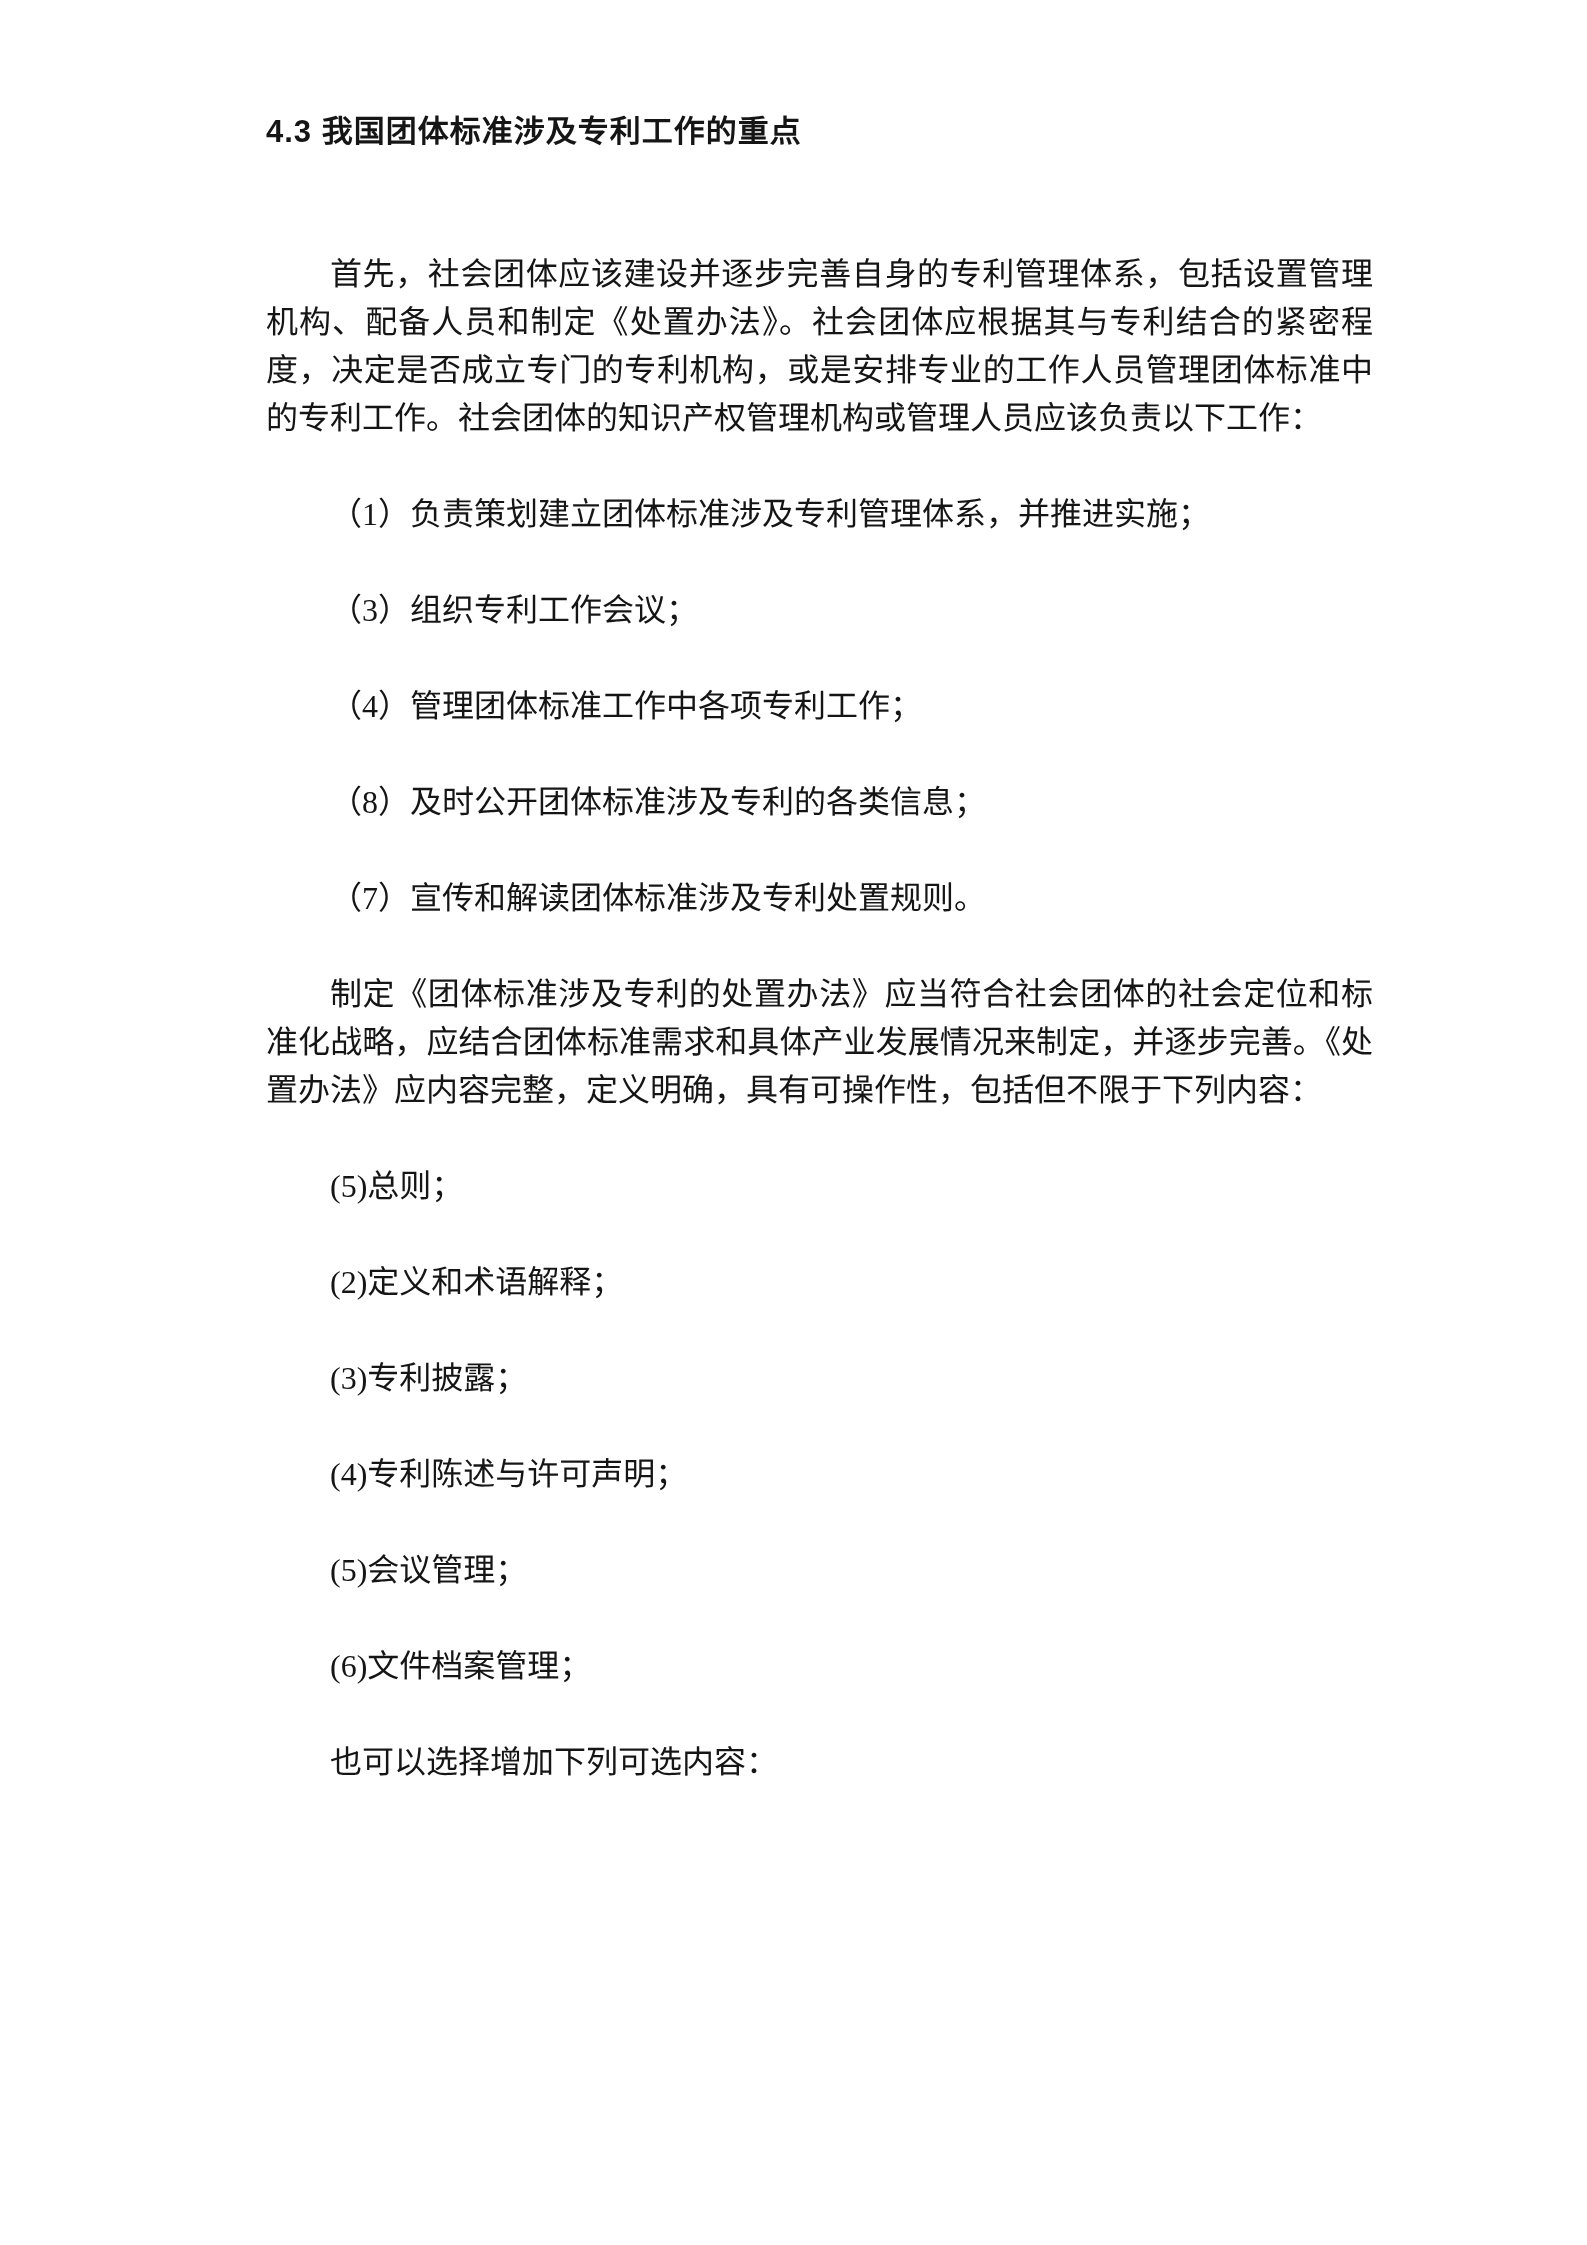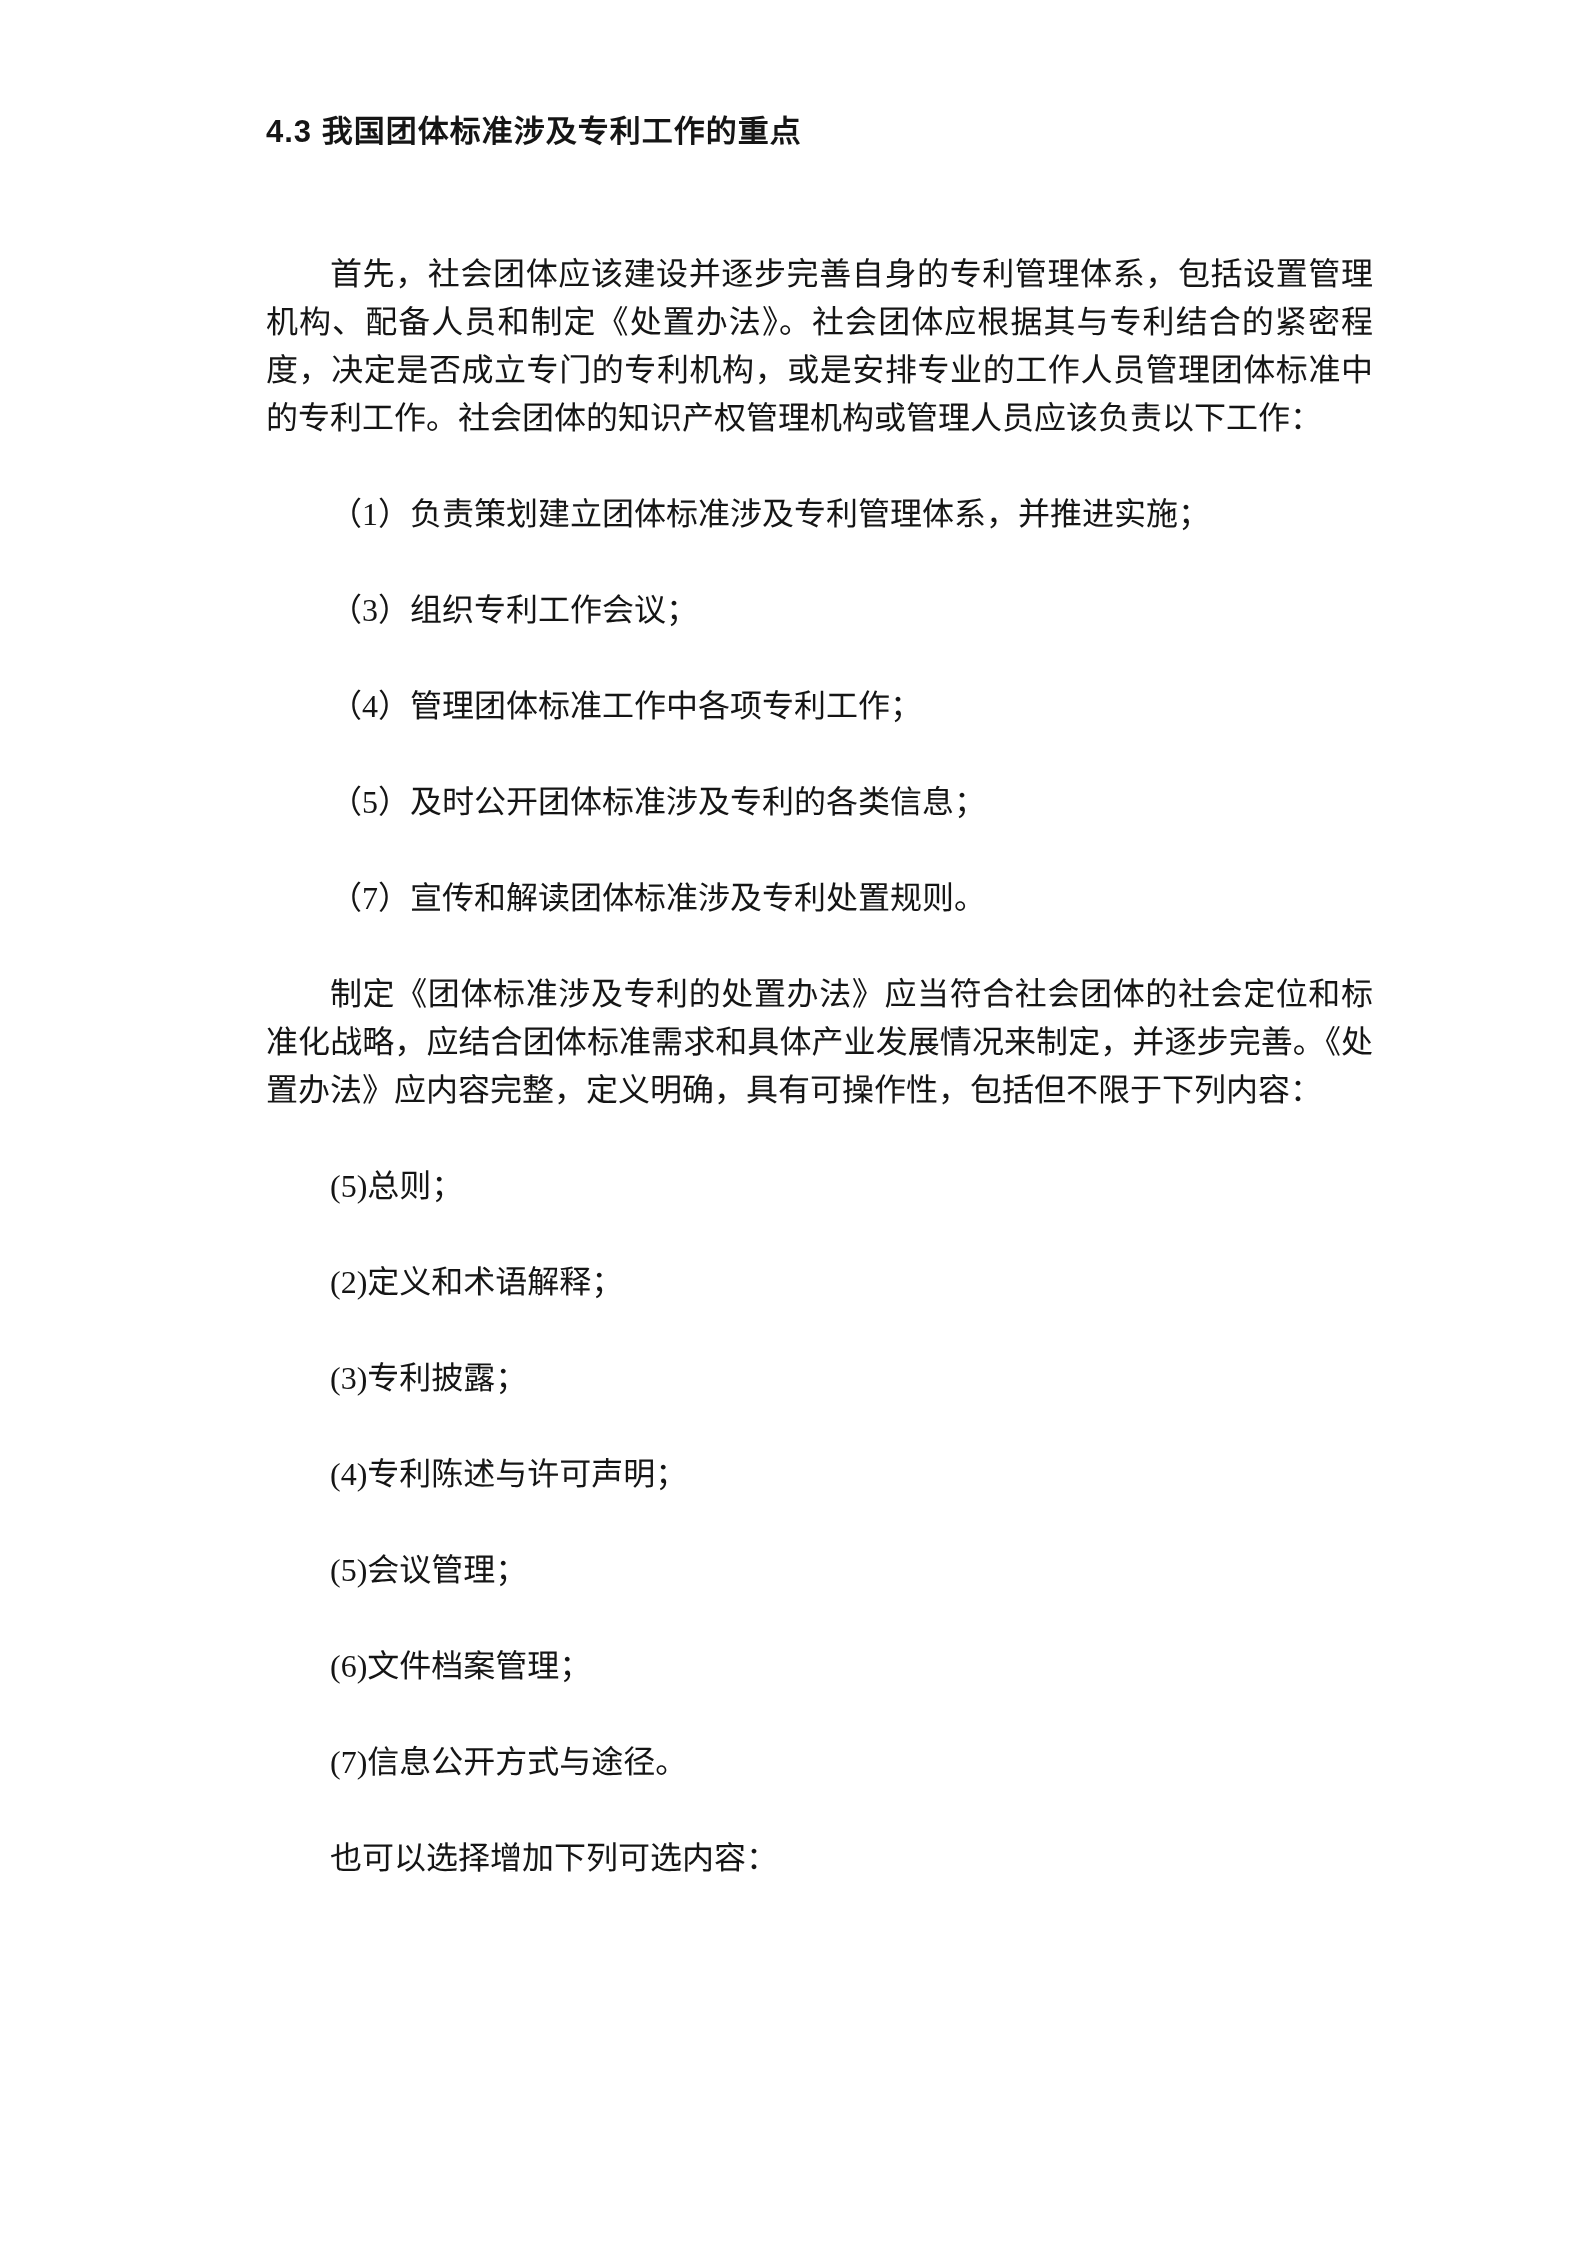--- a/index.html
+++ b/index.html
@@ -41,29 +41,28 @@
 
 <div class="page">
 
   <h2 class="heading">4.3 我国团体标准涉及专利工作的重点</h2>
 
   <p class="block">首先，社会团体应该建设并逐步完善自身的专利管理体系，包括设置管理机构、配备人员和制定《处置办法》。社会团体应根据其与专利结合的紧密程度，决定是否成立专门的专利机构，或是安排专业的工作人员管理团体标准中的专利工作。社会团体的知识产权管理机构或管理人员应该负责以下工作：</p>
 
   <p class="block">（1）负责策划建立团体标准涉及专利管理体系，并推进实施；</p>
   <p class="block">（3）组织专利工作会议；</p>
   <p class="block">（4）管理团体标准工作中各项专利工作；</p>
-  <p class="block">（5）及时公开团体标准涉及专利的各类信息；</p>
+  <p class="block">（8）及时公开团体标准涉及专利的各类信息；</p>
   <p class="block">（7）宣传和解读团体标准涉及专利处置规则。</p>
 
   <p class="block">制定《团体标准涉及专利的处置办法》应当符合社会团体的社会定位和标准化战略，应结合团体标准需求和具体产业发展情况来制定，并逐步完善。《处置办法》应内容完整，定义明确，具有可操作性，包括但不限于下列内容：</p>
 
   <p class="block">(5)总则；</p>
   <p class="block">(2)定义和术语解释；</p>
   <p class="block">(3)专利披露；</p>
   <p class="block">(4)专利陈述与许可声明；</p>
   <p class="block">(5)会议管理；</p>
   <p class="block">(6)文件档案管理；</p>
-  <p class="block">(7)信息公开方式与途径。</p>
 
   <p class="block">也可以选择增加下列可选内容：</p>
 
 
 </div>
 
 </body></html>

